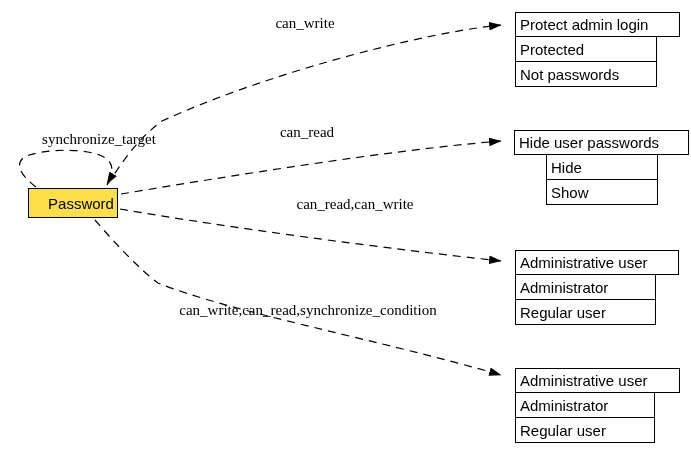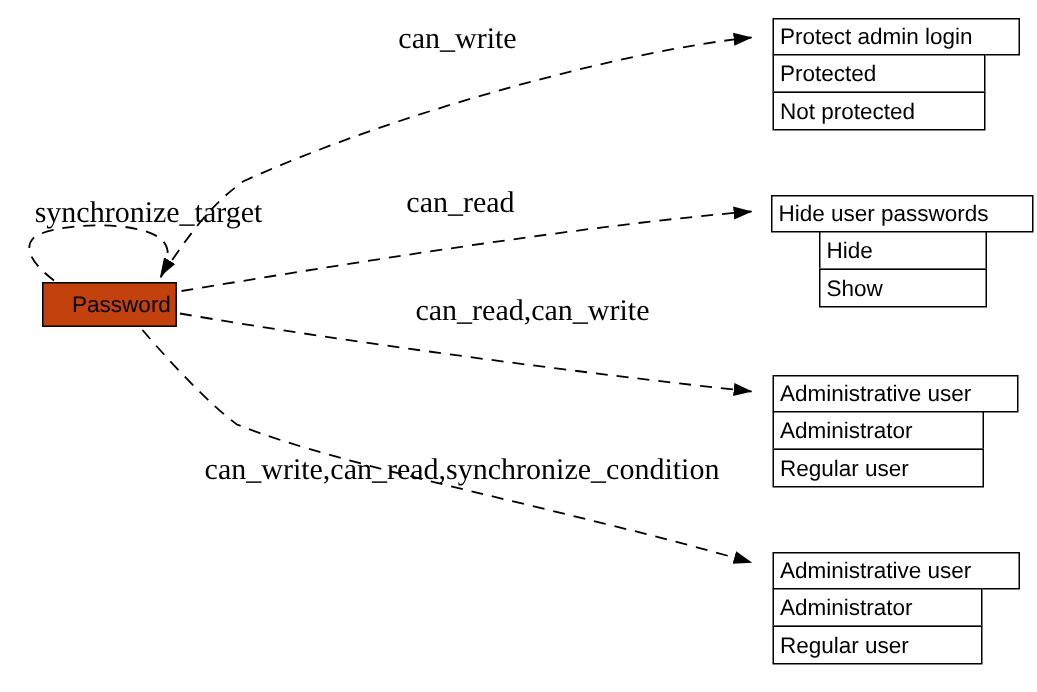--- a/index.html
+++ b/index.html
@@ -11,21 +11,21 @@
     color:#000;
     overflow:hidden;
   }
   #edge-layer{position:absolute;left:0;top:0;width:691px;height:461px;}
   .edge{fill:none;stroke:#000;stroke-width:1.2;stroke-dasharray:8 6;}
   .arrowhead{fill:#000;stroke:none;}
 
   
   #password-node{
     position:absolute;left:28px;top:188px;width:90px;height:30px;
-    border:1.5px solid #000;box-sizing:border-box;background:#c2410c;
+    border:1.5px solid #000;box-sizing:border-box;background:#fde047;
     display:flex;align-items:center;justify-content:center;
     font-size:15px;
     padding-left:16px;
   }
 
   
   .tnode{position:absolute;padding-left:12px;}
   .tnode .title,.tnode .opt{
     border:1px solid #000;box-sizing:border-box;background:#fff;
     display:flex;align-items:center;padding:0 4px;font-size:15px;
@@ -34,21 +34,21 @@
   .tnode .title{height:25px;}
   .tnode .opt{height:26px;margin-top:-1px;}
   #tnode-0{left:503px;top:12px;}  #tnode-0 .title{width:165px;} #tnode-0 .opt{width:142px;}
   #tnode-1{left:502px;top:130px;} #tnode-1 .title{width:175px;} #tnode-1 .opt{width:112px;margin-left:32px;}
   #tnode-2{left:503px;top:250px;} #tnode-2 .title{width:164px;} #tnode-2 .opt{width:141px;}
   #tnode-3{left:503px;top:368px;} #tnode-3 .title{width:165px;} #tnode-3 .opt{width:140px;}
 
   
   .edge-label{
     position:absolute;transform:translateX(-50%);
-    font-family:"Liberation Serif",serif;font-size:20px;white-space:nowrap;
+    font-family:"Liberation Serif",serif;font-size:15px;white-space:nowrap;
   }
   #lbl-can-write{left:305px;top:15px;}
   #lbl-can-read{left:307px;top:124px;}
   #lbl-can-read-write{left:310px;top:196px;margin-left:45px;}
   #lbl-long{left:308px;top:261px;margin-top:41px;}
   #lbl-sync-target{left:76px;top:131px;margin-left:23px;}
 </style>
 </head>
 <body>
 
@@ -71,21 +71,21 @@
 
   <div class="edge-label" id="lbl-sync-target">synchronize_target</div>
   <div class="edge-label" id="lbl-can-write">can_write</div>
   <div class="edge-label" id="lbl-can-read">can_read</div>
   <div class="edge-label" id="lbl-can-read-write">can_read,can_write</div>
   <div class="edge-label" id="lbl-long">can_write,can_read,synchronize_condition</div>
 
   <div class="tnode" id="tnode-0">
     <div class="title">Protect admin login</div>
     <div class="opt">Protected</div>
-    <div class="opt">Not protected</div>
+    <div class="opt">Not passwords</div>
   </div>
 
   <div class="tnode" id="tnode-1">
     <div class="title">Hide user passwords</div>
     <div class="opt">Hide</div>
     <div class="opt">Show</div>
   </div>
 
   <div class="tnode" id="tnode-2">
     <div class="title">Administrative user</div>

